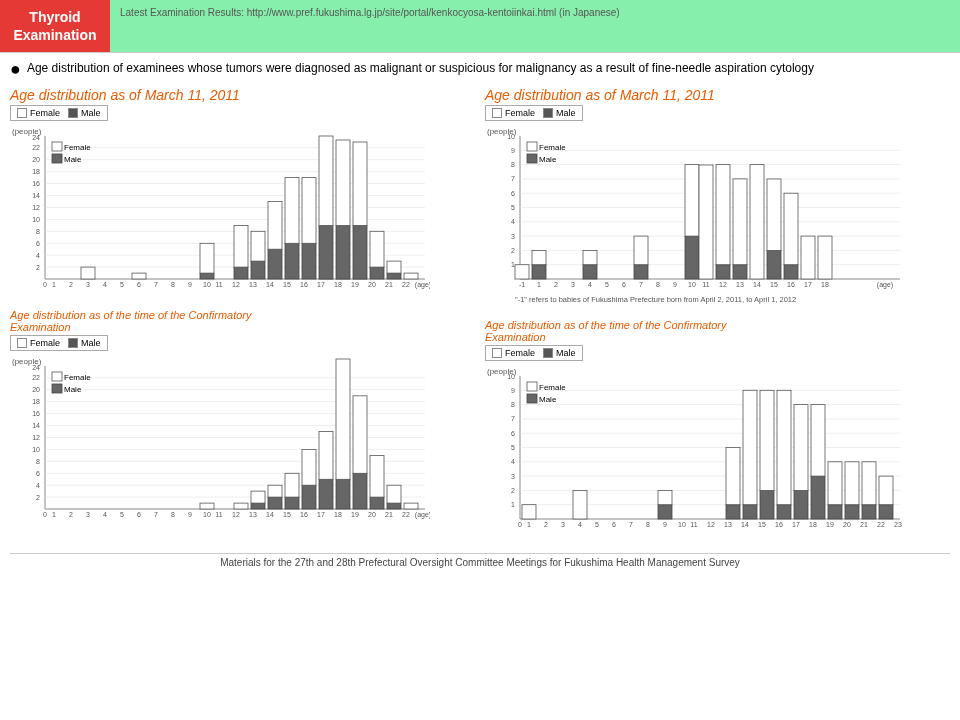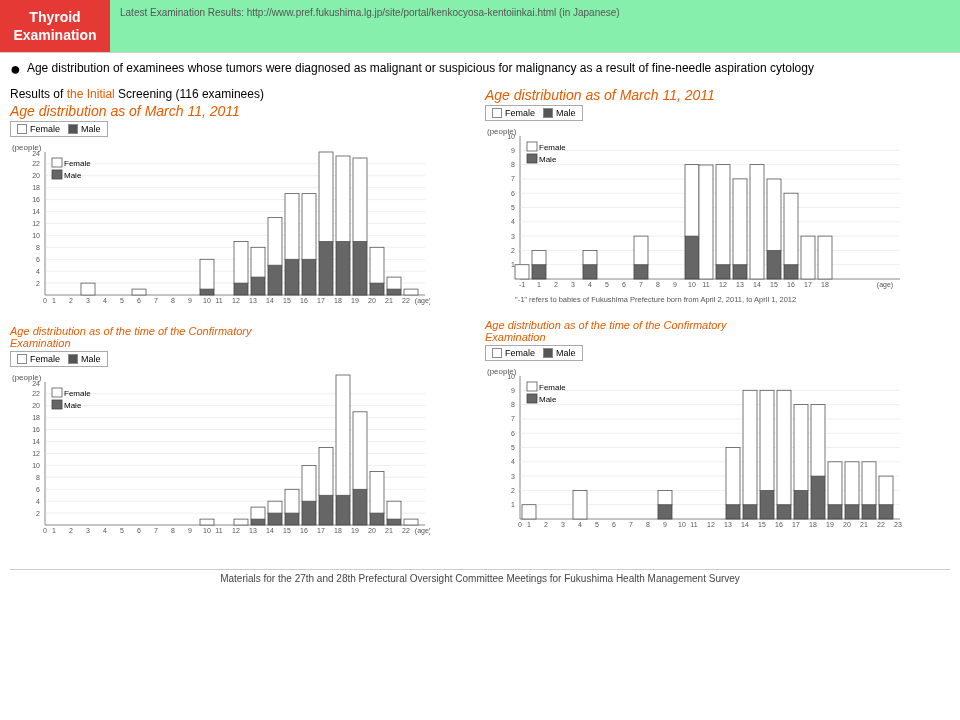--- a/index.html
+++ b/index.html
@@ -46,23 +46,20 @@
   <div class="main">
 
     <div class="bullet-point">
       <span class="bullet">●</span>
       <span class="bullet-text">Age distribution of examinees whose tumors were diagnosed as malignant or suspicious for malignancy as a result of fine-needle aspiration cytology</span>
     </div>
 
     <div class="section-divider">
 
       <div class="chart-half">
-        <div class="charts-section-label">
-          Results of <span class="orange">the Initial</span> Screening (116 examinees)
-        </div>
 
         <div class="chart-container">
           <div class="chart-title-small">Age distribution as of March 11, 2011</div>
           <div style="display:inline-flex;gap:8px;border:1px solid #aaa;padding:2px 6px;margin-bottom:3px;font-size:9px;">
             <div class="legend-item">
                 <div class="legend-box female"></div>
                 <span>Female</span>
               </div>
             <div class="legend-item">
                 <div class="legend-box male"></div>

